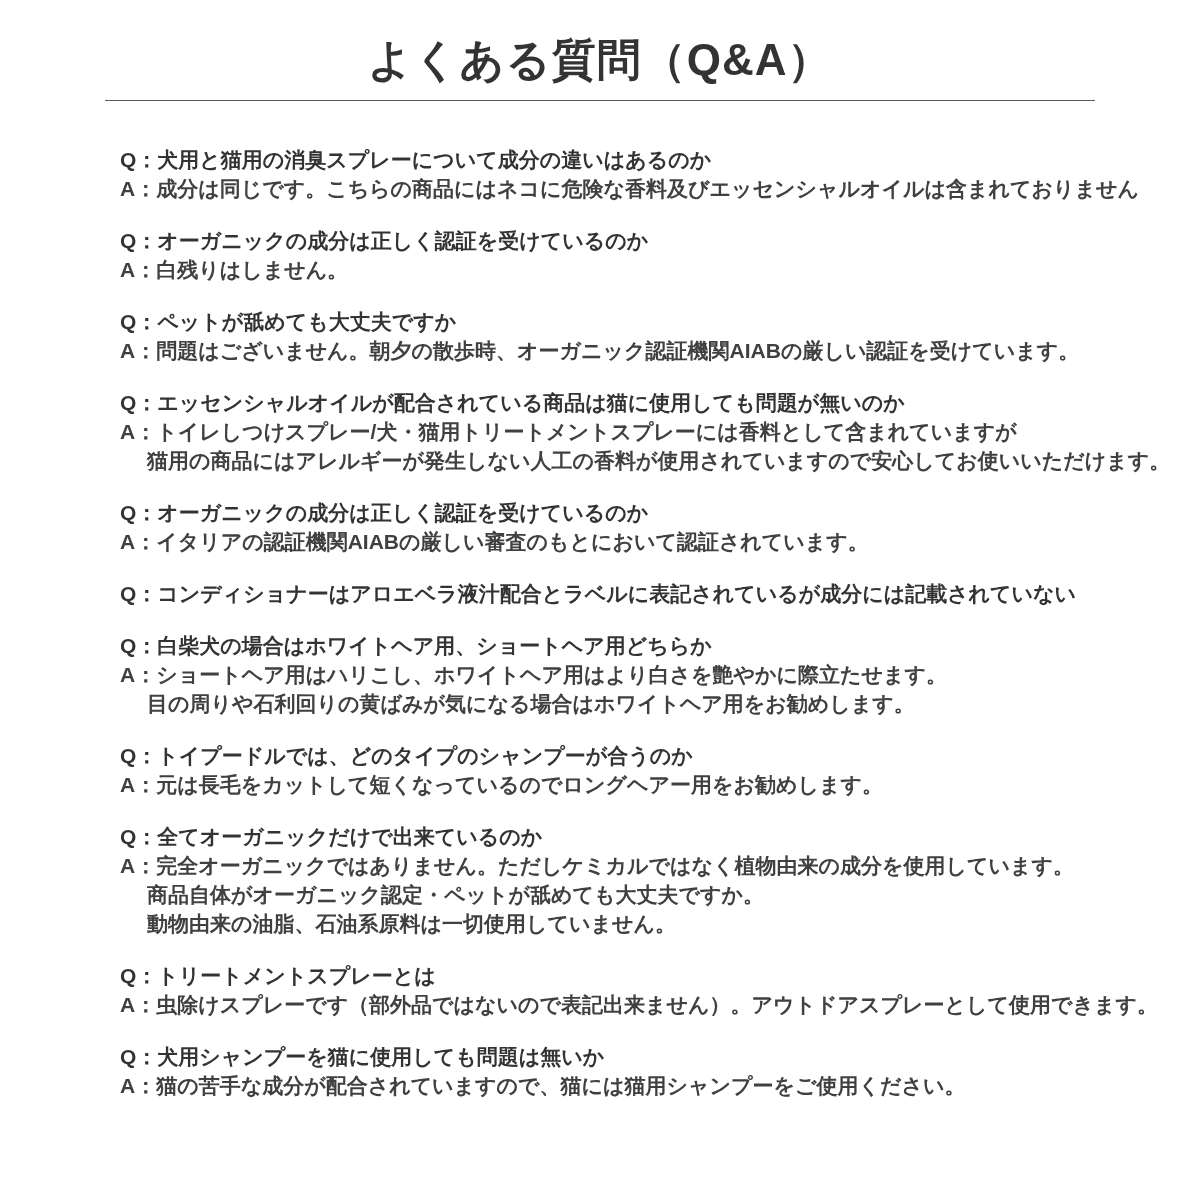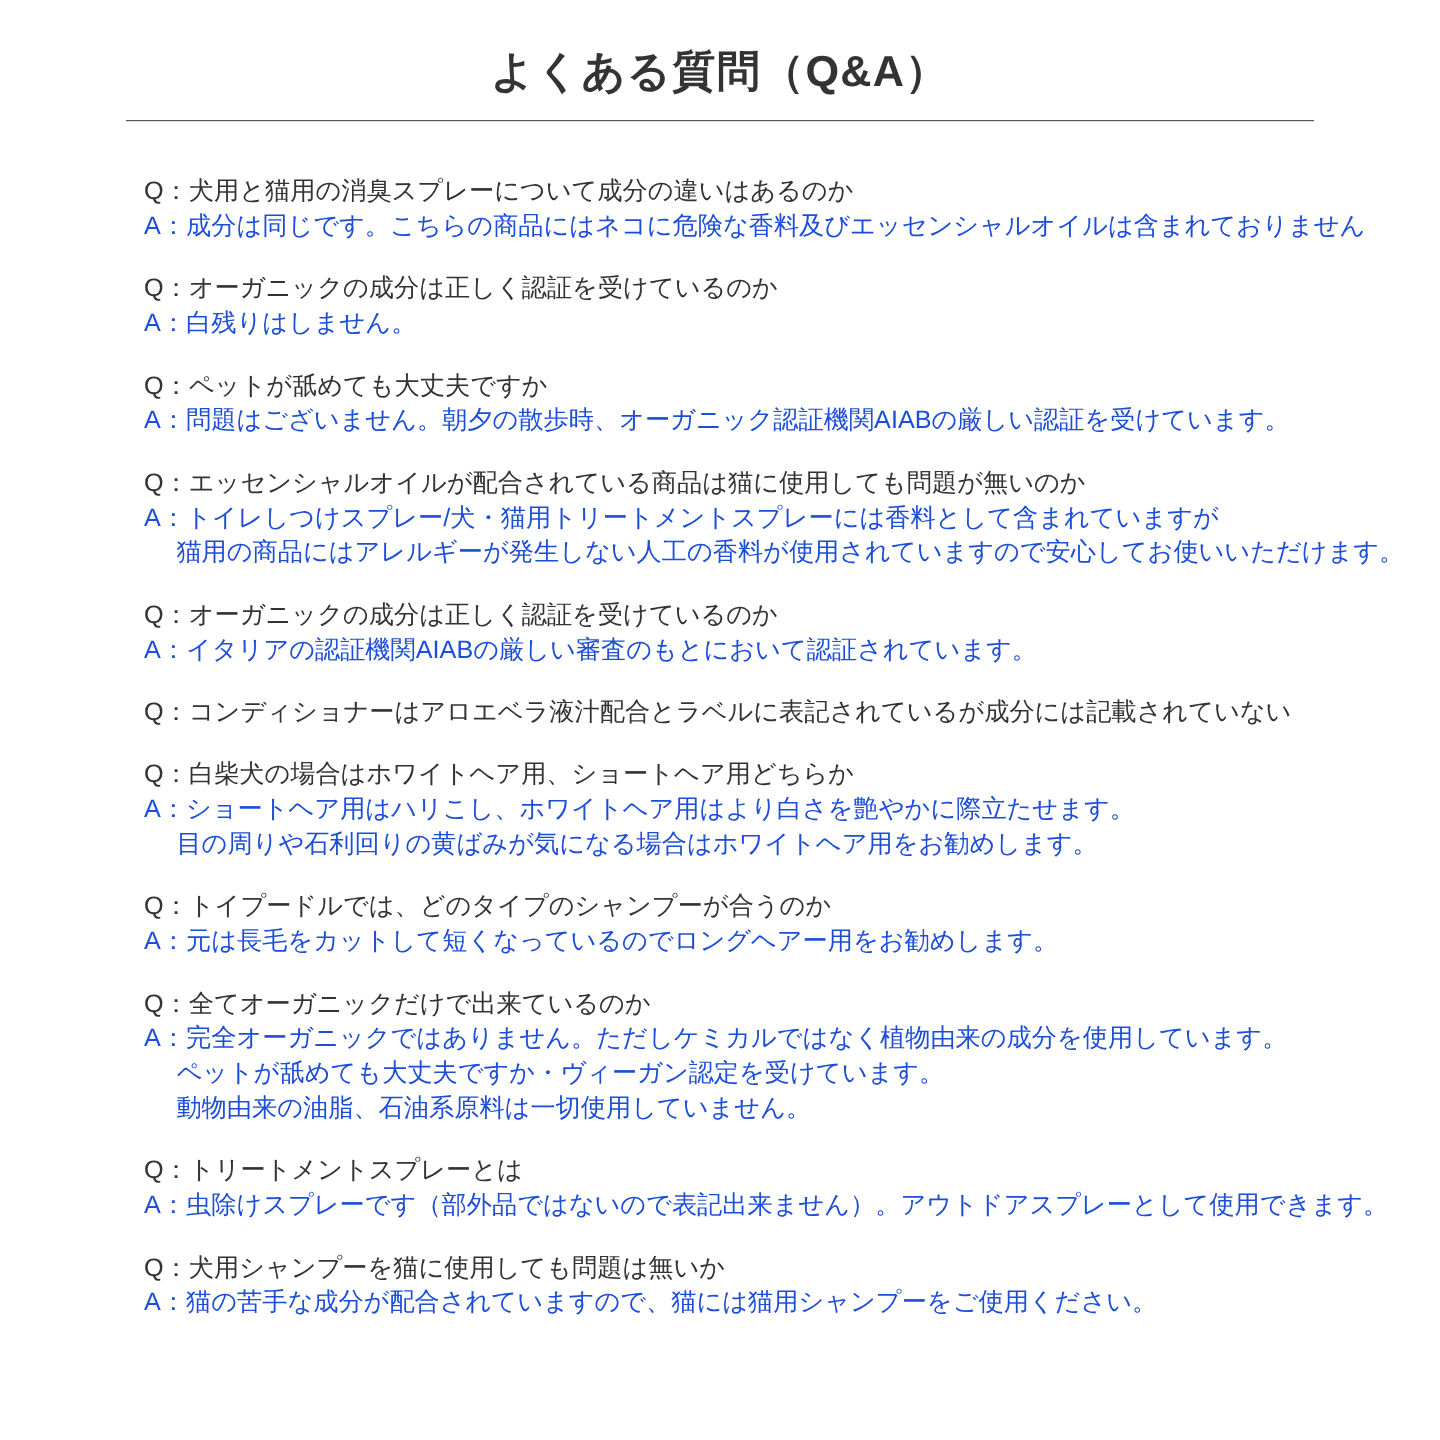--- a/index.html
+++ b/index.html
@@ -16,21 +16,21 @@
   }
   .page {
     width: 1200px;
     height: 1200px;
     box-sizing: border-box;
     background: #ffffff;
   }
   .page-title {
     margin: 36px 0 0 0;
     text-align: center;
-    font-size: 36px;
+    font-size: 44px;
     line-height: 48px;
     font-weight: bold;
     color: #333333;
     letter-spacing: 1px;
   }
   .title-divider {
     width: 990px;
     margin: 16px auto 0 auto;
     border: none;
     border-top: 1px solid #5a5a5a;
@@ -38,27 +38,27 @@
   }
   .faq-list {
     margin: 44px 70px 0 120px;
     font-size: 21px;
     line-height: 29px;
   }
   .qa-block {
     margin-bottom: 23px;
   }
   .q-line {
-    font-weight: normal;
+    font-weight: bold;
     color: #333333;
     white-space: nowrap;
   }
   .a-line {
-    font-weight: normal;
-    color: #1d4ed8;
+    font-weight: bold;
+    color: #404040;
     white-space: nowrap;
   }
   .a-line.cont {
     padding-left: 27px;
   }
 </style>
 </head>
 <body>
 
 <div class="page">
@@ -94,21 +94,21 @@
         <div class="a-line">A：ショートヘア用はハリこし、ホワイトヘア用はより白さを艶やかに際立たせます。</div>
         <div class="a-line cont">目の周りや石利回りの黄ばみが気になる場合はホワイトヘア用をお勧めします。</div>
       </div>
       <div class="qa-block">
         <div class="q-line">Q：トイプードルでは、どのタイプのシャンプーが合うのか</div>
         <div class="a-line">A：元は長毛をカットして短くなっているのでロングヘアー用をお勧めします。</div>
       </div>
       <div class="qa-block">
         <div class="q-line">Q：全てオーガニックだけで出来ているのか</div>
         <div class="a-line">A：完全オーガニックではありません。ただしケミカルではなく植物由来の成分を使用しています。</div>
-        <div class="a-line cont">ペットが舐めても大丈夫ですか・ヴィーガン認定を受けています。</div>
+        <div class="a-line cont">商品自体がオーガニック認定・ペットが舐めても大丈夫ですか。</div>
         <div class="a-line cont">動物由来の油脂、石油系原料は一切使用していません。</div>
       </div>
       <div class="qa-block">
         <div class="q-line">Q：トリートメントスプレーとは</div>
         <div class="a-line">A：虫除けスプレーです（部外品ではないので表記出来ません）。アウトドアスプレーとして使用できます。</div>
       </div>
       <div class="qa-block">
         <div class="q-line">Q：犬用シャンプーを猫に使用しても問題は無いか</div>
         <div class="a-line">A：猫の苦手な成分が配合されていますので、猫には猫用シャンプーをご使用ください。</div>
       </div>

